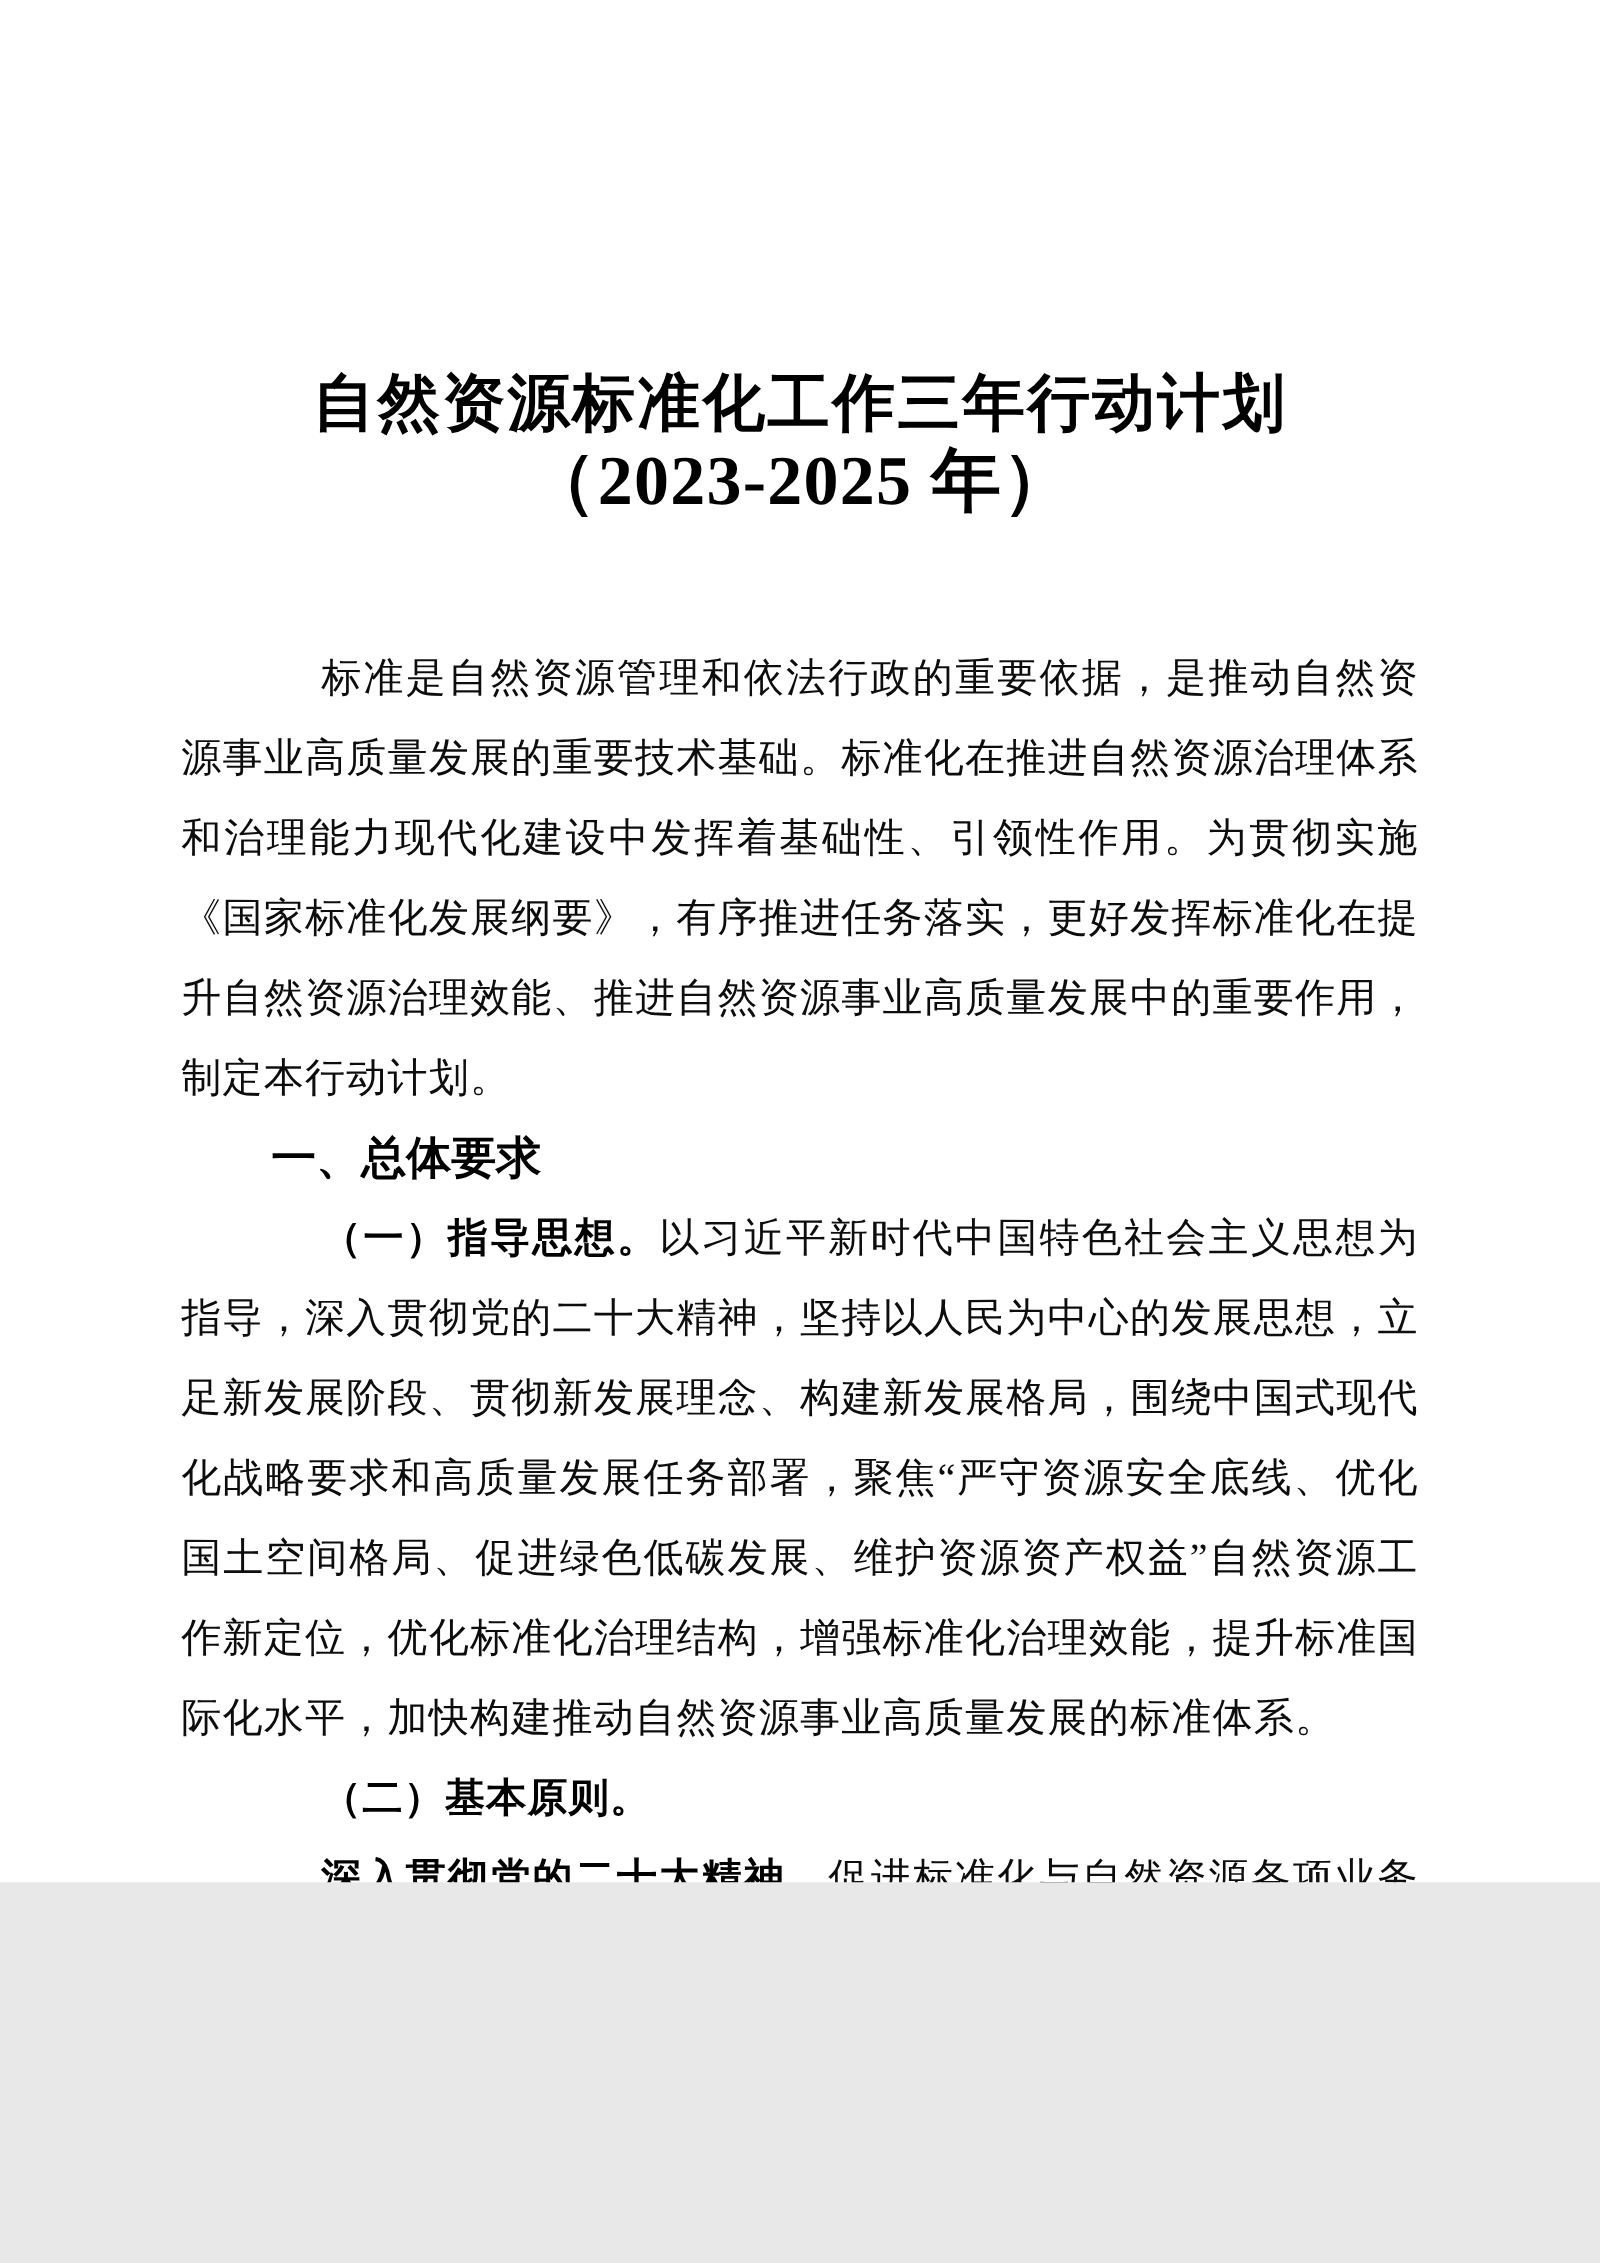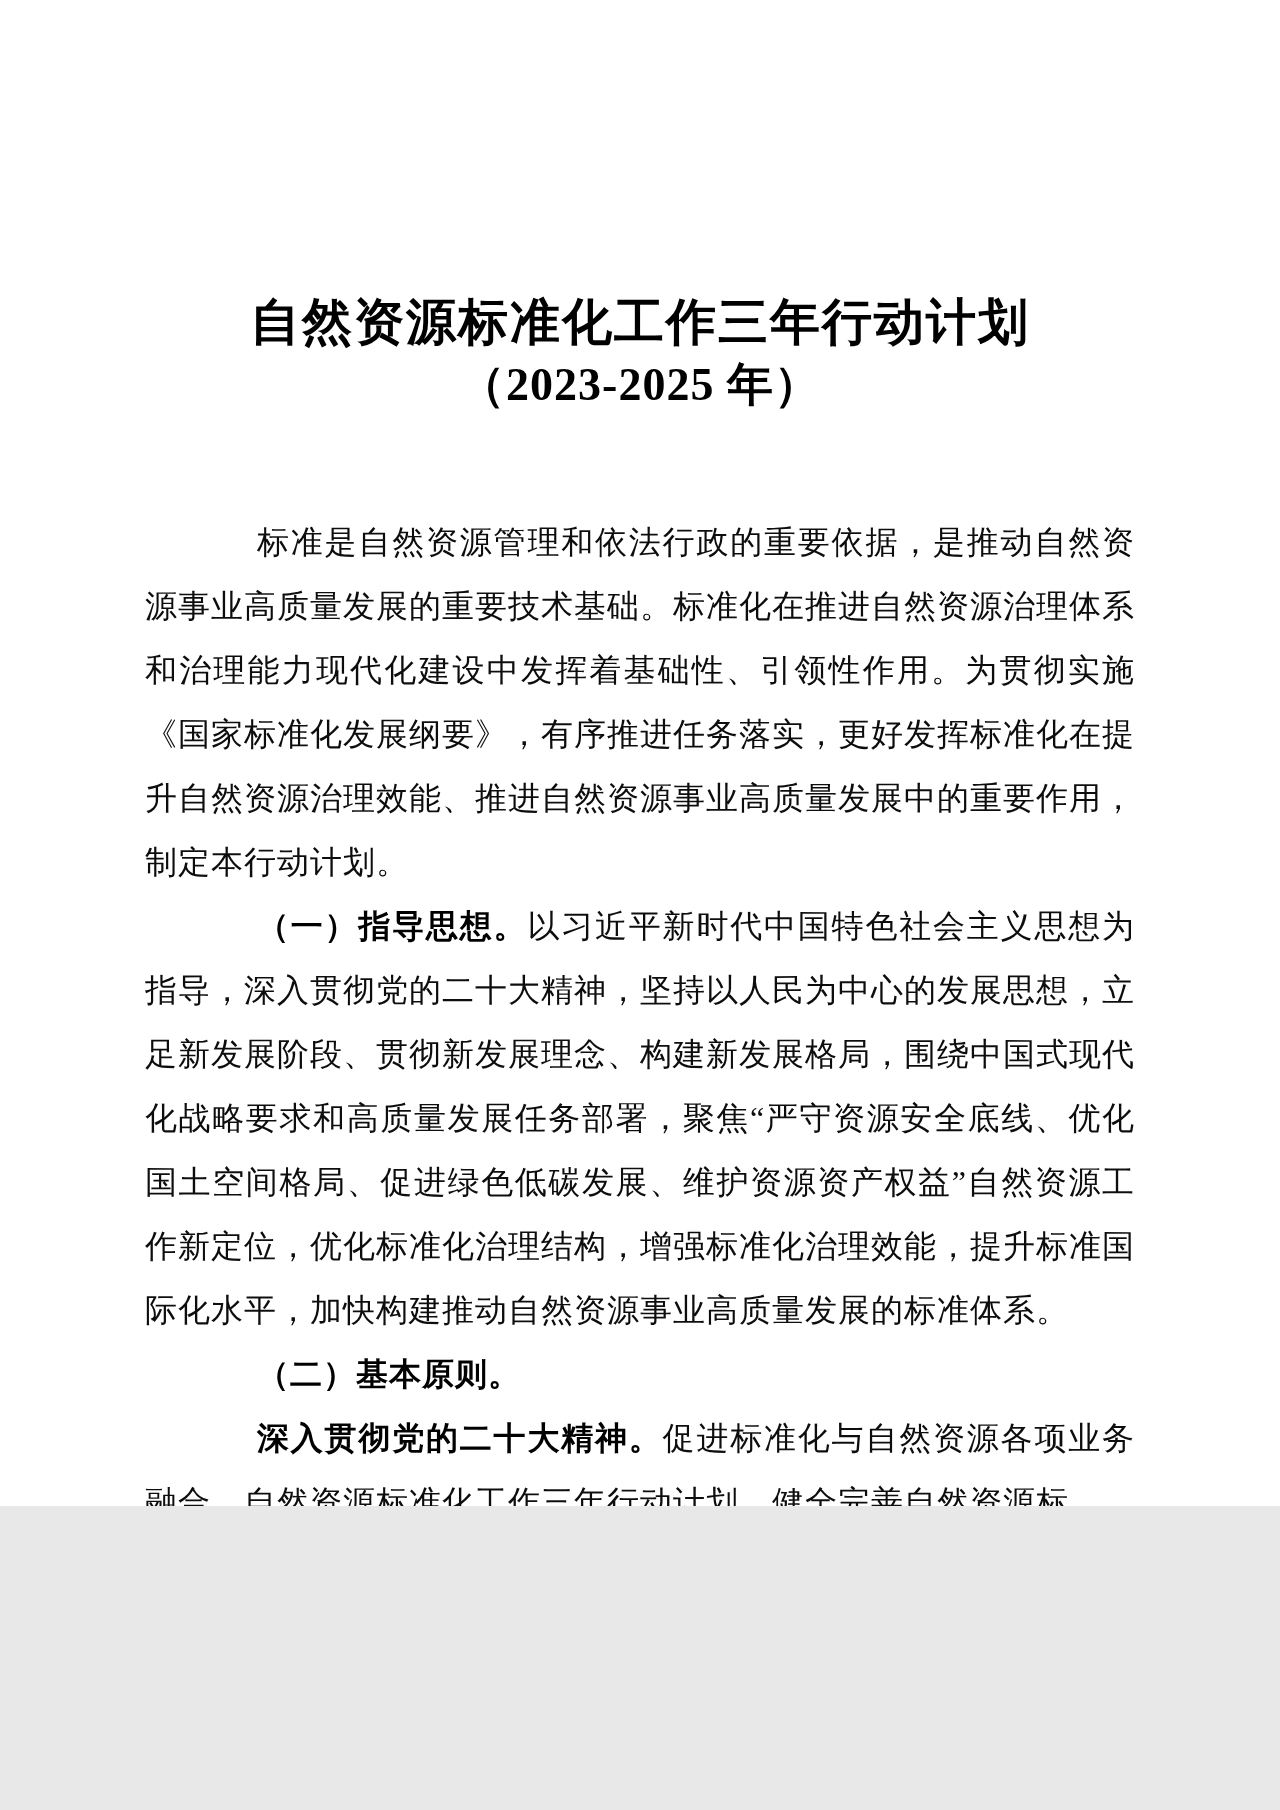--- a/index.html
+++ b/index.html
@@ -23,21 +23,21 @@
   }
   .doc-title {
     margin: 0;
     font-size: 50px;
     line-height: 60px;
     font-weight: 700;
     letter-spacing: 2px;
   }
   .doc-subtitle {
     margin: 2px 0 0 0;
-    font-size: 46px;
+    font-size: 56px;
     line-height: 62px;
     font-weight: 700;
     letter-spacing: 1px;
   }
   .doc-body {
     margin: 94px 145px 0 145px;
   }
   p.body-para {
     margin: 0;
     font-size: 32px;
@@ -82,20 +82,21 @@
 
   <header class="title-block">
     <h1 class="doc-title">自然资源标准化工作三年行动计划</h1>
     <h2 class="doc-subtitle">（2023-2025 年）</h2>
   </header>
 
   <main class="doc-body">
 
     <p class="body-para"><span class="lead"></span><span>标准是自然资源管理和依法行政的重要依据，是推动自然资源事业高质量发展的重要技术基础。标准化在推进自然资源治理体系和治理能力现代化建设中发挥着基础性、引领性作用。为贯彻实施《国家标准化发展纲要》，有序推进任务落实，更好发挥标准化在提升自然资源治理效能、推进自然资源事业高质量发展中的重要作用，制定本行动计划。</span></p>
 
+    <p class="section-heading">一、总体要求</p>
 
     <p class="body-para"><span class="lead">（一）指导思想。</span><span>以习近平新时代中国特色社会主义思想为指导，深入贯彻党的二十大精神，坚持以人民为中心的发展思想，立足新发展阶段、贯彻新发展理念、构建新发展格局，围绕中国式现代化战略要求和高质量发展任务部署，聚焦“严守资源安全底线、优化国土空间格局、促进绿色低碳发展、维护资源资产权益”自然资源工作新定位，优化标准化治理结构，增强标准化治理效能，提升标准国际化水平，加快构建推动自然资源事业高质量发展的标准体系。</span></p>
 
     <p class="body-para"><span class="lead">（二）基本原则。</span><span></span></p>
 
     <p class="body-para"><span class="lead">深入贯彻党的二十大精神。</span><span>促进标准化与自然资源各项业务融合，自然资源标准化工作三年行动计划，健全完善自然资源标</span></p>
 
   </main>
 
   <footer class="page-footer">

